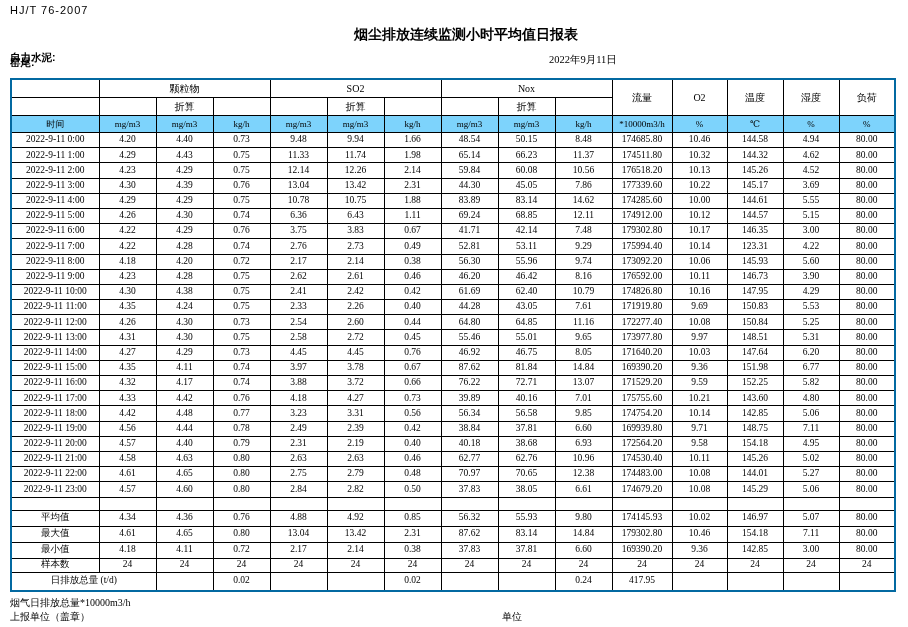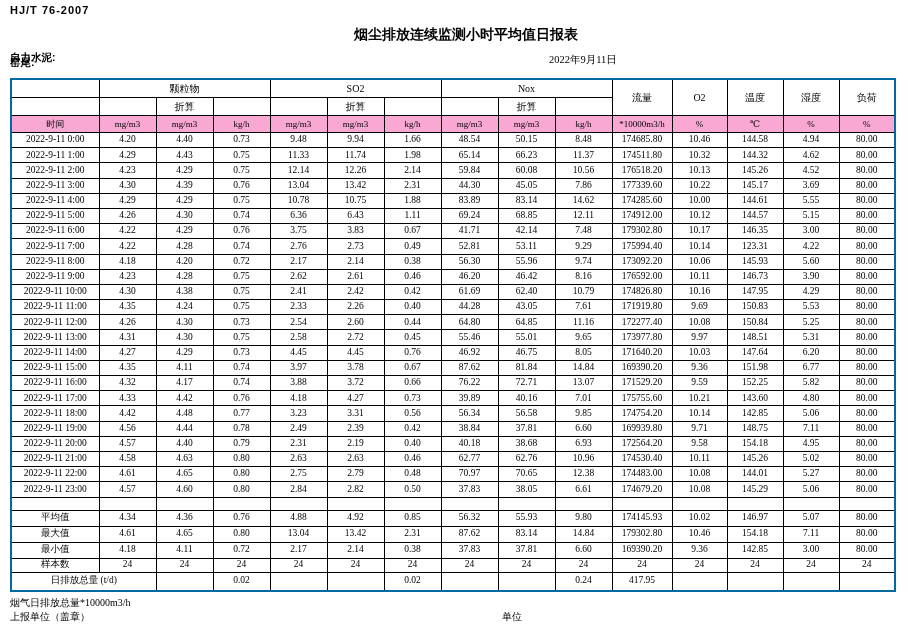--- a/index.html
+++ b/index.html
@@ -1,34 +1,34 @@
 <!DOCTYPE html>
 <html><head>
 <meta charset="utf-8">
 <style>
   html,body{margin:0;padding:0;background:#fff;}
   #page{position:relative;width:908px;height:627px;background:#ffffff;overflow:hidden;
         font-family:"Liberation Serif","DejaVu Serif",serif;color:#000;}
   .std{position:absolute;left:10px;top:4px;font-family:"Liberation Sans","DejaVu Sans",sans-serif;
-       font-weight:bold;font-size:11px;letter-spacing:1px;}
+       font-weight:normal;font-size:11px;letter-spacing:1px;}
   .title{position:absolute;left:0;top:26px;width:908px;text-align:center;
          font-family:"Liberation Sans","DejaVu Sans",sans-serif;font-weight:bold;font-size:14px;padding-left:12px;}
   .company{position:absolute;left:10px;top:38px;font-family:"Liberation Sans","DejaVu Sans",sans-serif;
            font-weight:bold;font-size:10.5px;margin-top:13px;}
   .loc{position:absolute;left:10px;top:56px;font-family:Liberation Sans, sans-serif;
        font-weight:bold;font-size:10.5px;}
   .date{position:absolute;left:549px;top:53px;font-size:10.5px;}
 
   table.report{position:absolute;left:10px;top:78px;width:884px;border-collapse:collapse;
                table-layout:fixed;border:2px solid #0369a1;}
   table.report td{border:1px solid #000;padding:0;text-align:center;vertical-align:middle;
                   font-size:9.5px;line-height:1;white-space:nowrap;overflow:hidden;}
   tr.hdr1 td{height:17px;font-size:10px;}
   tr.hdr2 td{height:17px;font-size:10px;}
-  tr.units td{height:16px;background:#f9a8d4;font-size:9px;}
+  tr.units td{height:16px;background:#7dd3fc;font-size:9px;}
   tr.hourrow td{height:14.2px;}
   tr.spacer td{height:12px;}
   tr.sumrow td{height:15px;}
   tr.totalrow td{height:17px;margin-top:12px;}
   td.time{ text-align:right;padding-right:7px;}
   td.sumlabel{text-align:center;padding-right:0;}
   td.totallabel{text-align:left;padding-left:3px;font-size:9.5px;}
   td.o2{padding-top:5px;font-size:9px;margin-top:40px;}
 
   .foot1{position:absolute;left:10px;top:596px;font-size:10px;}

